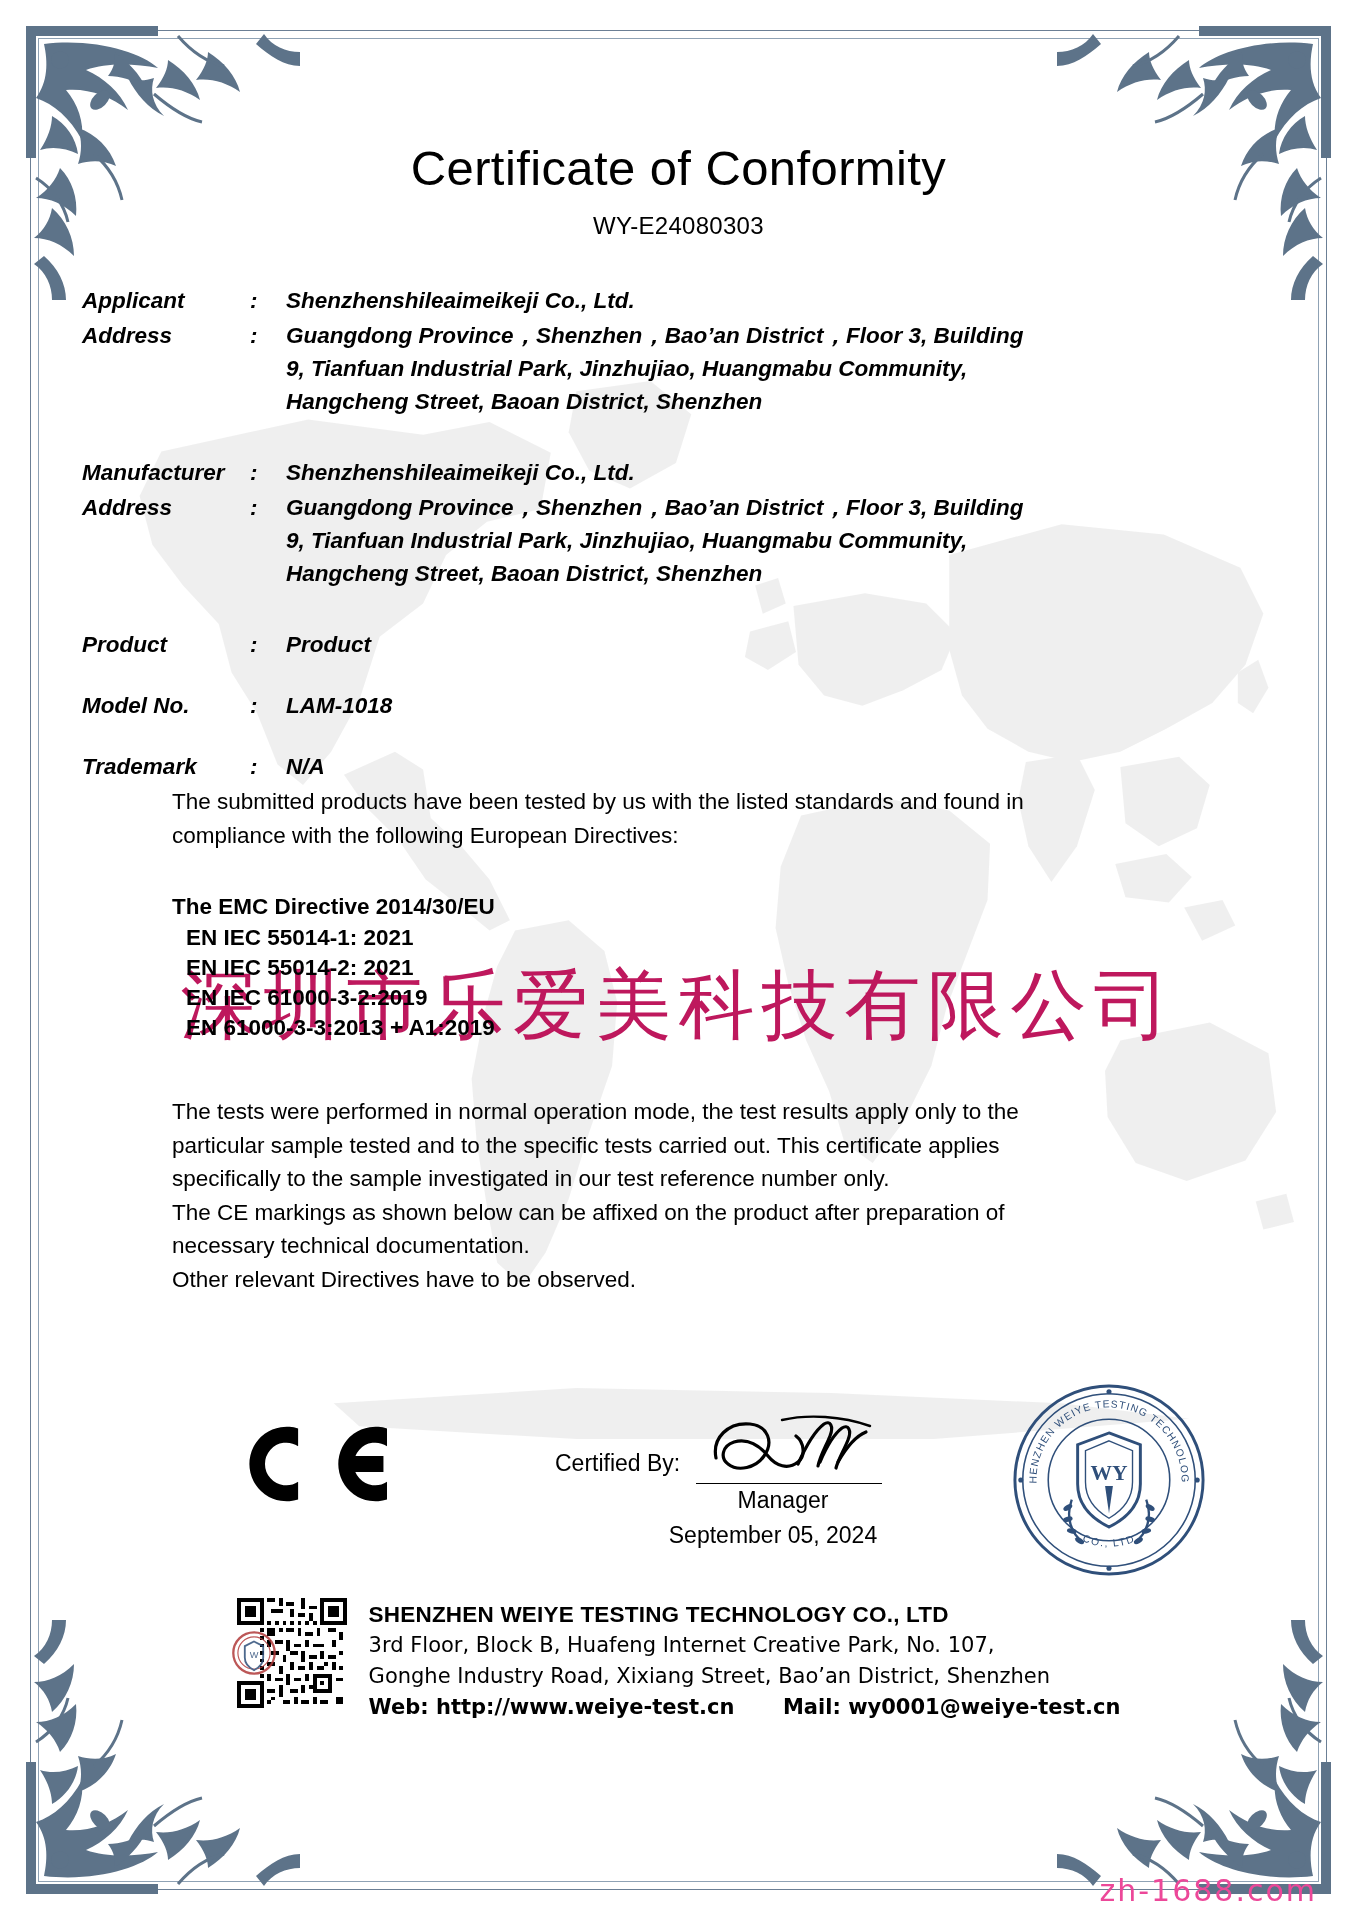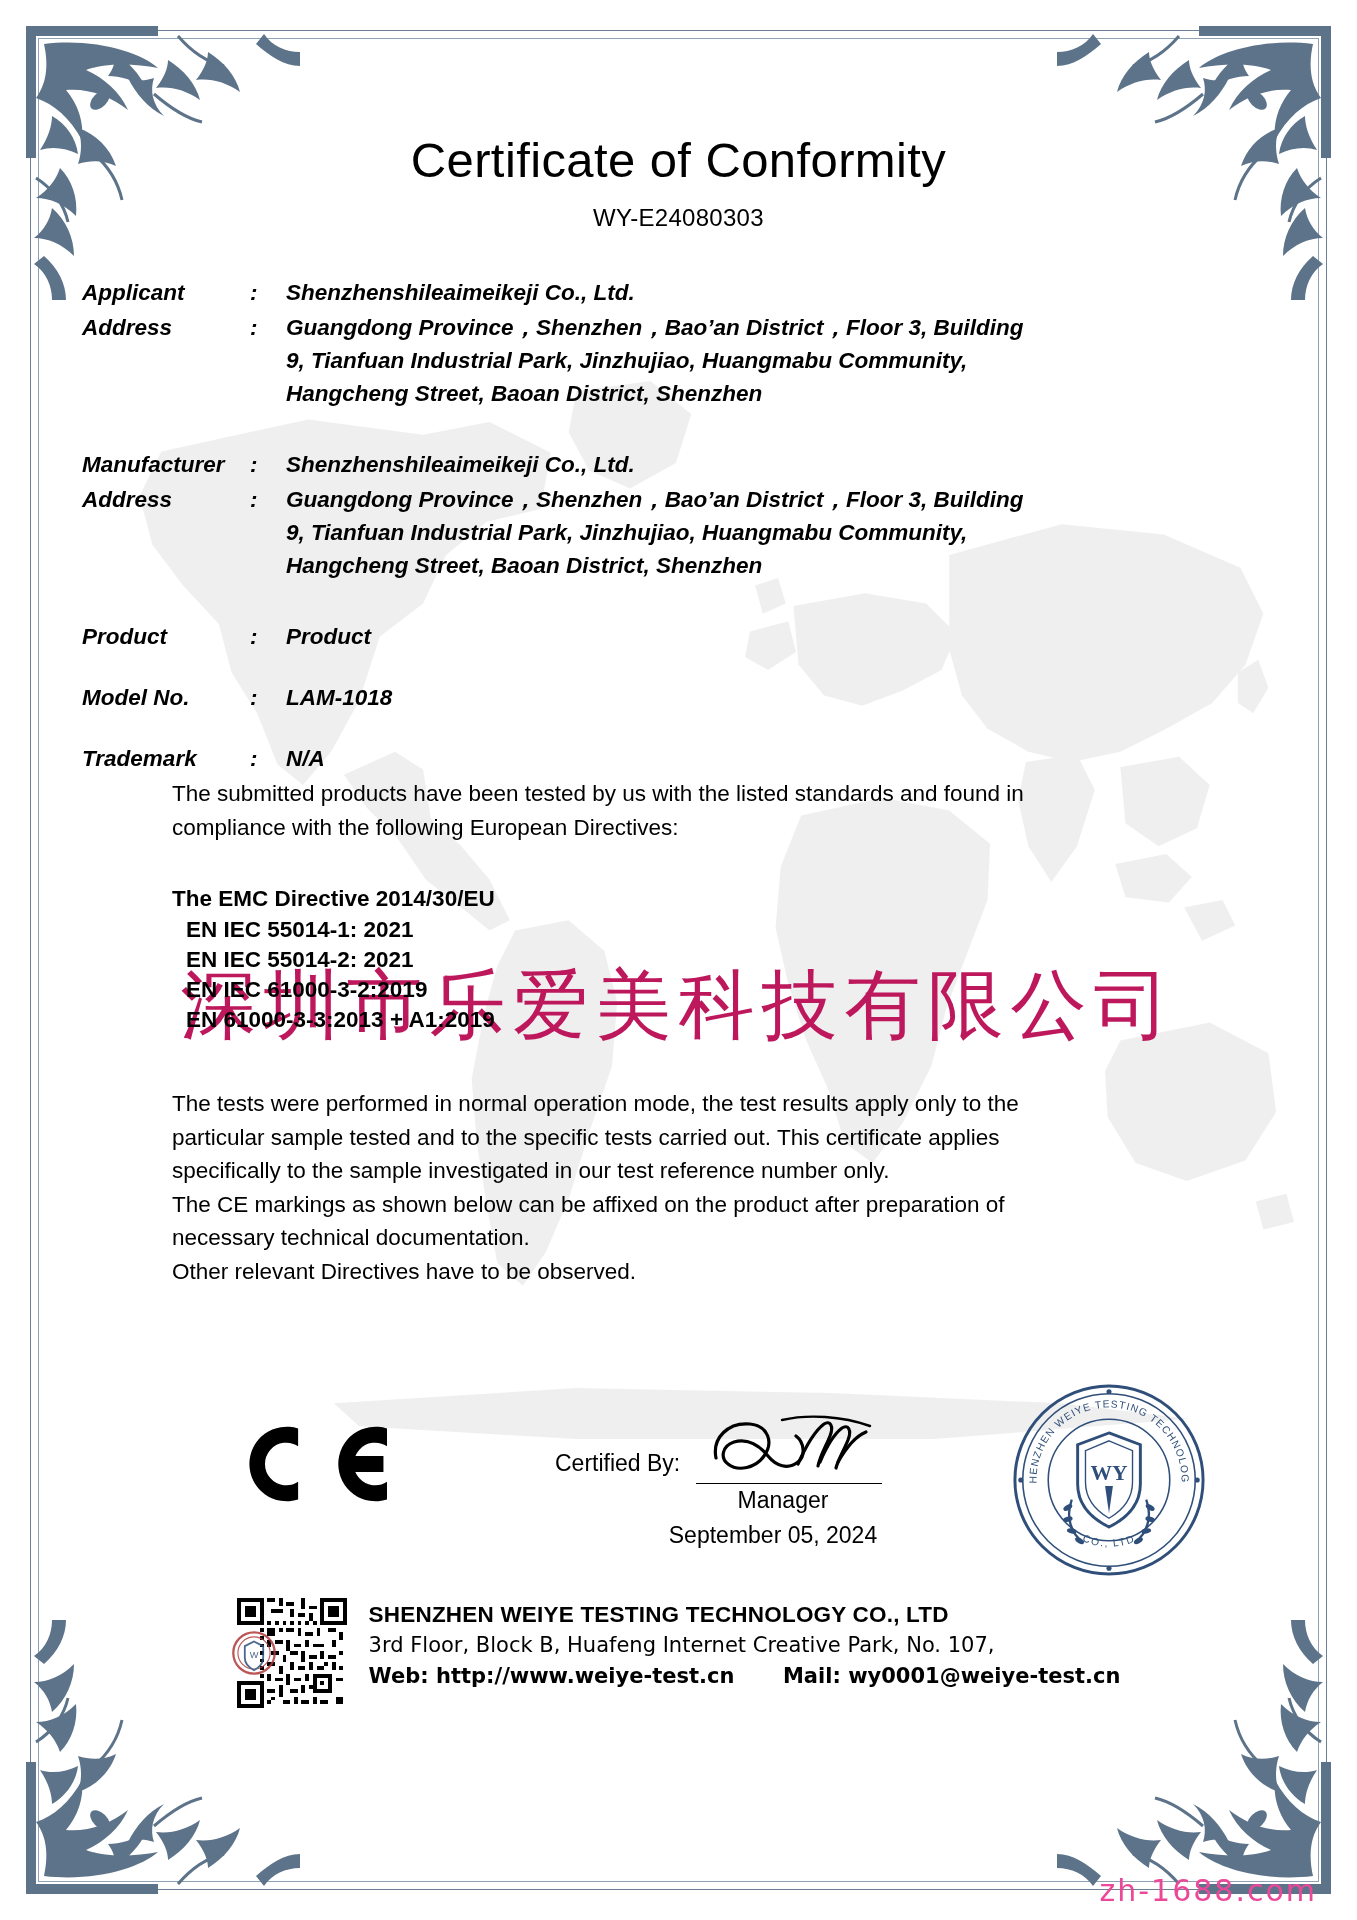--- a/index.html
+++ b/index.html
@@ -76,21 +76,21 @@
     pointer-events: none;
   }
   .corner.tl { left: 8px;  top: 8px; }
   .corner.tr { right: 8px; top: 8px;  transform: scaleX(-1); }
   .corner.bl { left: 8px;  bottom: 8px; transform: scaleY(-1); }
   .corner.br { right: 8px; bottom: 8px; transform: scale(-1,-1); }
 
   
   #content {
     position: absolute;
-    left: 0; right: 0; top: 0;
+    left: 0; right: 0; top: 8px;
     z-index: 5;
   }
 
   #title {
     text-align: center;
     font-size: 49px;
     font-weight: 400;
     margin-top: 132px;
     font-family: "Liberation Sans", sans-serif;
     letter-spacing: 0.4px;
@@ -668,20 +668,21 @@
         <circle cx="20" cy="20" r="18" fill="none" stroke="#b13a3a" stroke-width="2"></circle>
         <circle cx="20" cy="20" r="14" fill="none" stroke="#b13a3a" stroke-width="1"></circle>
         <path d="M20 10 L28 14 L28 24 C28 30 24 33 20 35 C16 33 12 30 12 24 L12 14 Z" fill="none" stroke="#2f4f7a" stroke-width="1.6"></path>
         <text x="20" y="24" text-anchor="middle" font-size="8" fill="#2f4f7a" font-family="Liberation Sans, sans-serif">W</text>
       </svg>
     </div>
 
     <div id="footer-text">
       <div id="company-name">SHENZHEN WEIYE TESTING TECHNOLOGY CO., LTD</div>
       <div class="foot-line">3rd Floor, Block B, Huafeng Internet Creative Park, No. 107,</div>
+      <div class="foot-line">Gonghe Industry Road, Xixiang Street, Bao’an District, Shenzhen</div>
       <div class="foot-line contact">
         <span>Web:</span>
         <span>http://www.weiye-test.cn</span>
         <span class="foot-sep"></span>
         <span>Mail:</span>
         <span>wy0001@weiye-test.cn</span>
       </div>
     </div>
   </div>
 

